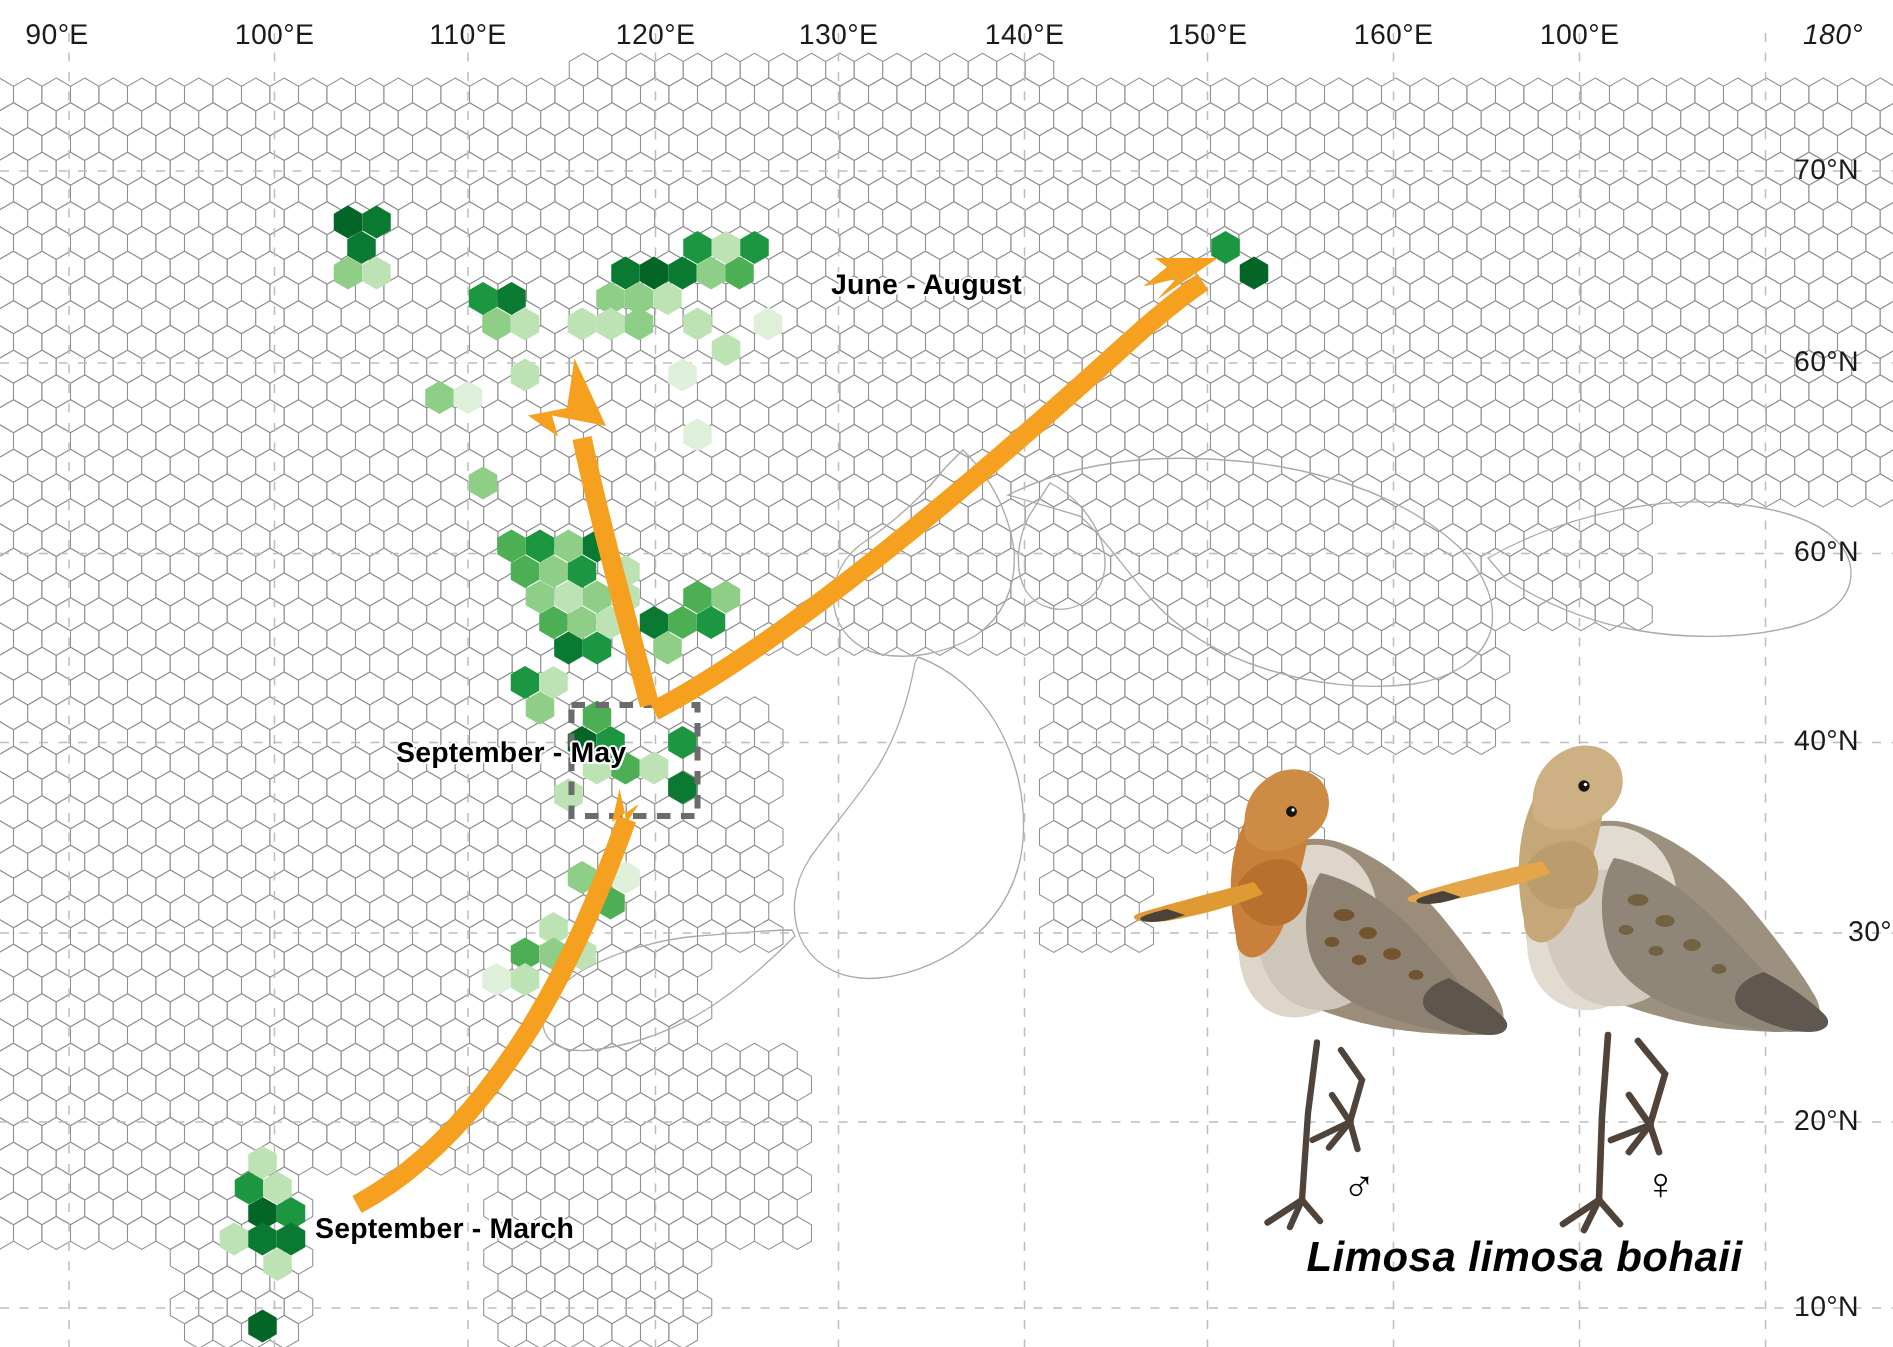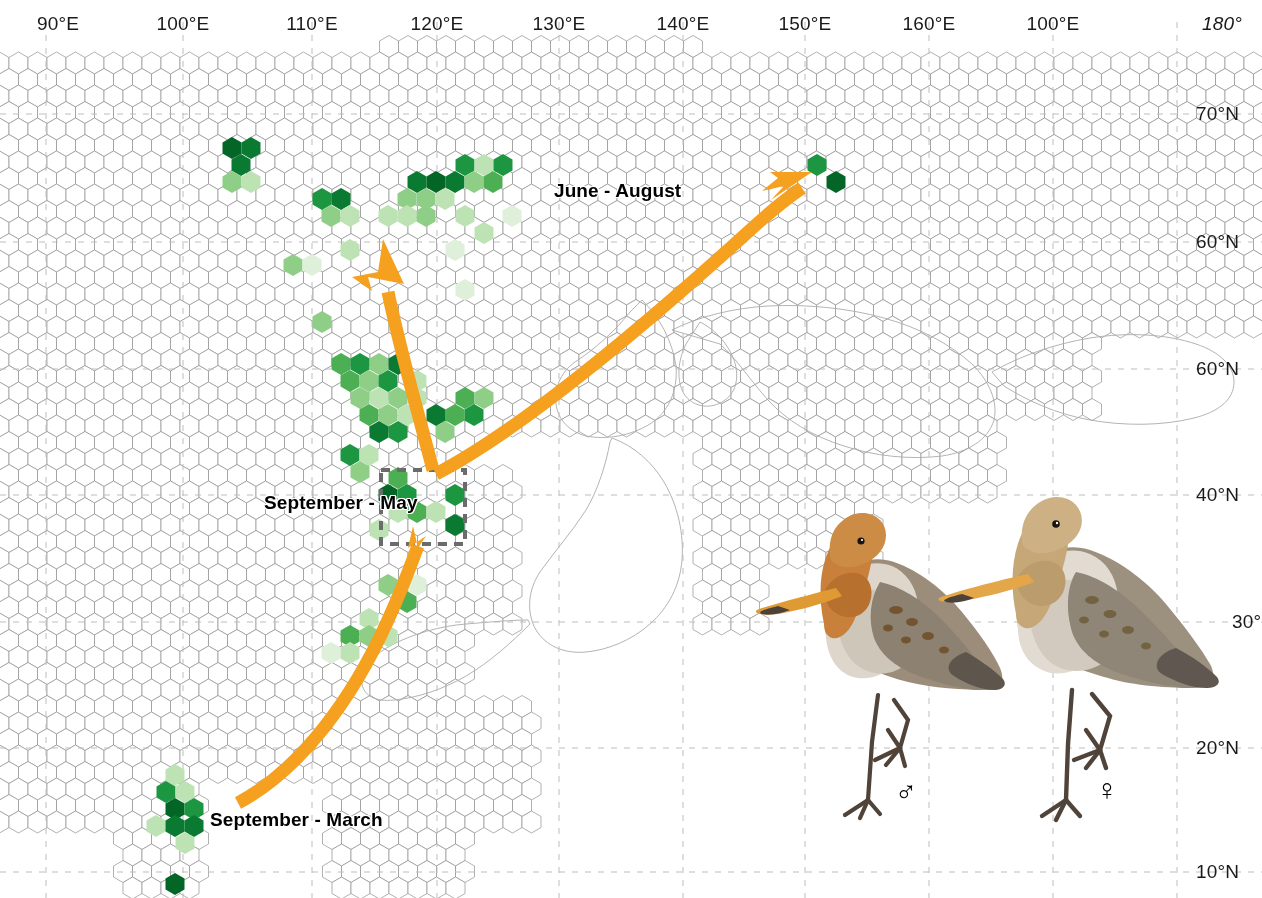--- a/index.html
+++ b/index.html
@@ -2655,21 +2655,21 @@
       </g>
       <path d="M1028,574 C1000,580 962,590 944,596 C930,600 944,604 962,601
                C990,596 1020,588 1034,582 Z" fill="#e3a648"></path>
       <path d="M962,594 C950,597 940,600 946,602 C954,604 966,601 974,598 Z" fill="#4b4239"></path>
       <circle cx="1056" cy="524" r="3.8" fill="#1a1410"></circle>
       <circle cx="1057" cy="523" r="1.2" fill="#ffffff"></circle>
     </g>
   </svg>
 
   <div id="lon-labels">
-      <div class="axis-label lon-label" style="left: 58px; text-align: center;">90°E</div>
+      <div class="axis-label lon-label" style="left: 38px; text-align: center;">90°E</div>
       <div class="axis-label lon-label" style="left: 183px;">100°E</div>
       <div class="axis-label lon-label" style="left: 312px;">110°E</div>
       <div class="axis-label lon-label" style="left: 437px;">120°E</div>
       <div class="axis-label lon-label" style="left: 559px;">130°E</div>
       <div class="axis-label lon-label" style="left: 683px;">140°E</div>
       <div class="axis-label lon-label" style="left: 805px;">150°E</div>
       <div class="axis-label lon-label" style="left: 929px;">160°E</div>
       <div class="axis-label lon-label" style="left: 1053px;">100°E</div>
       <div class="axis-label lon-label" style="left: 1222px; font-style: italic;">180°</div>
     </div>
@@ -2688,13 +2688,14 @@
       <div class="season-label" style="left: 554px; top: 180px;">June - August</div>
       <div class="season-label" style="left: 264px; top: 492px;">September - May</div>
       <div class="season-label" style="left: 210px; top: 809px;">September - March</div>
     </div>
 
   <div id="sex-symbols">
       <div class="sex-symbol" style="left: 906px; top: 791px;">♂</div>
       <div class="sex-symbol" style="left: 1107px; top: 790px;">♀</div>
     </div>
 
+  <div id="species-name">Limosa limosa bohaii</div>
 </div>
 
 </body></html>

